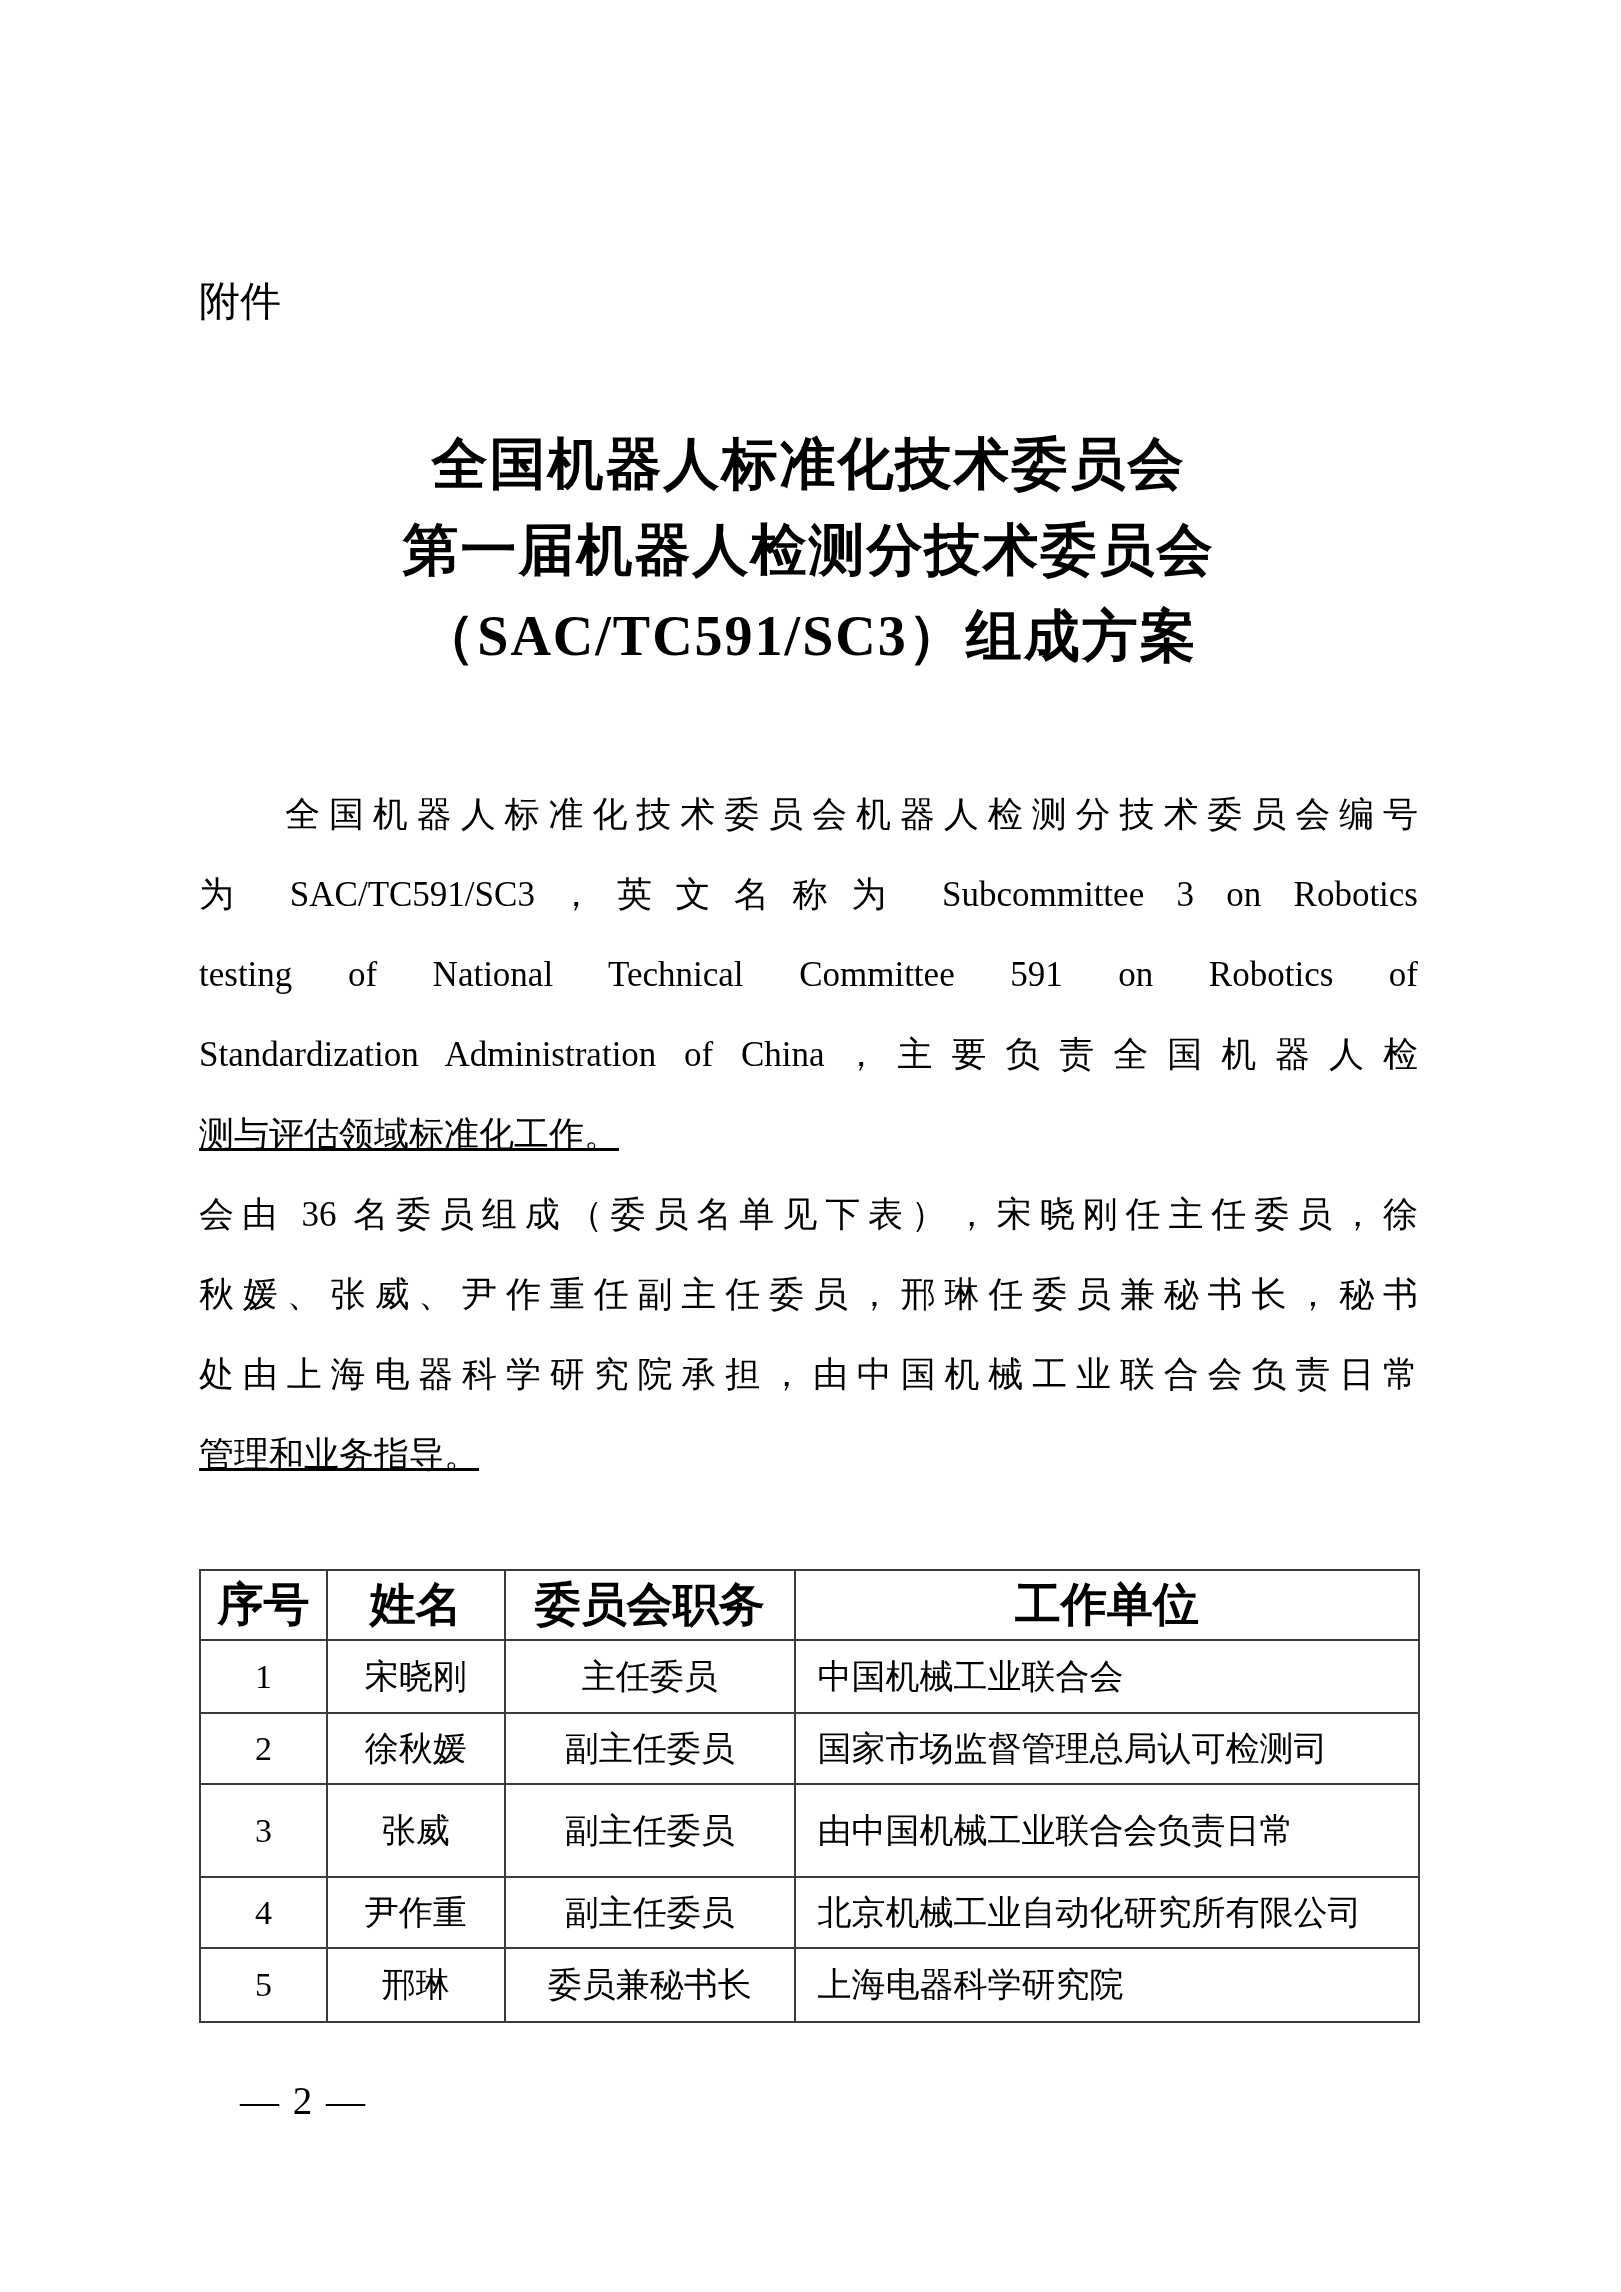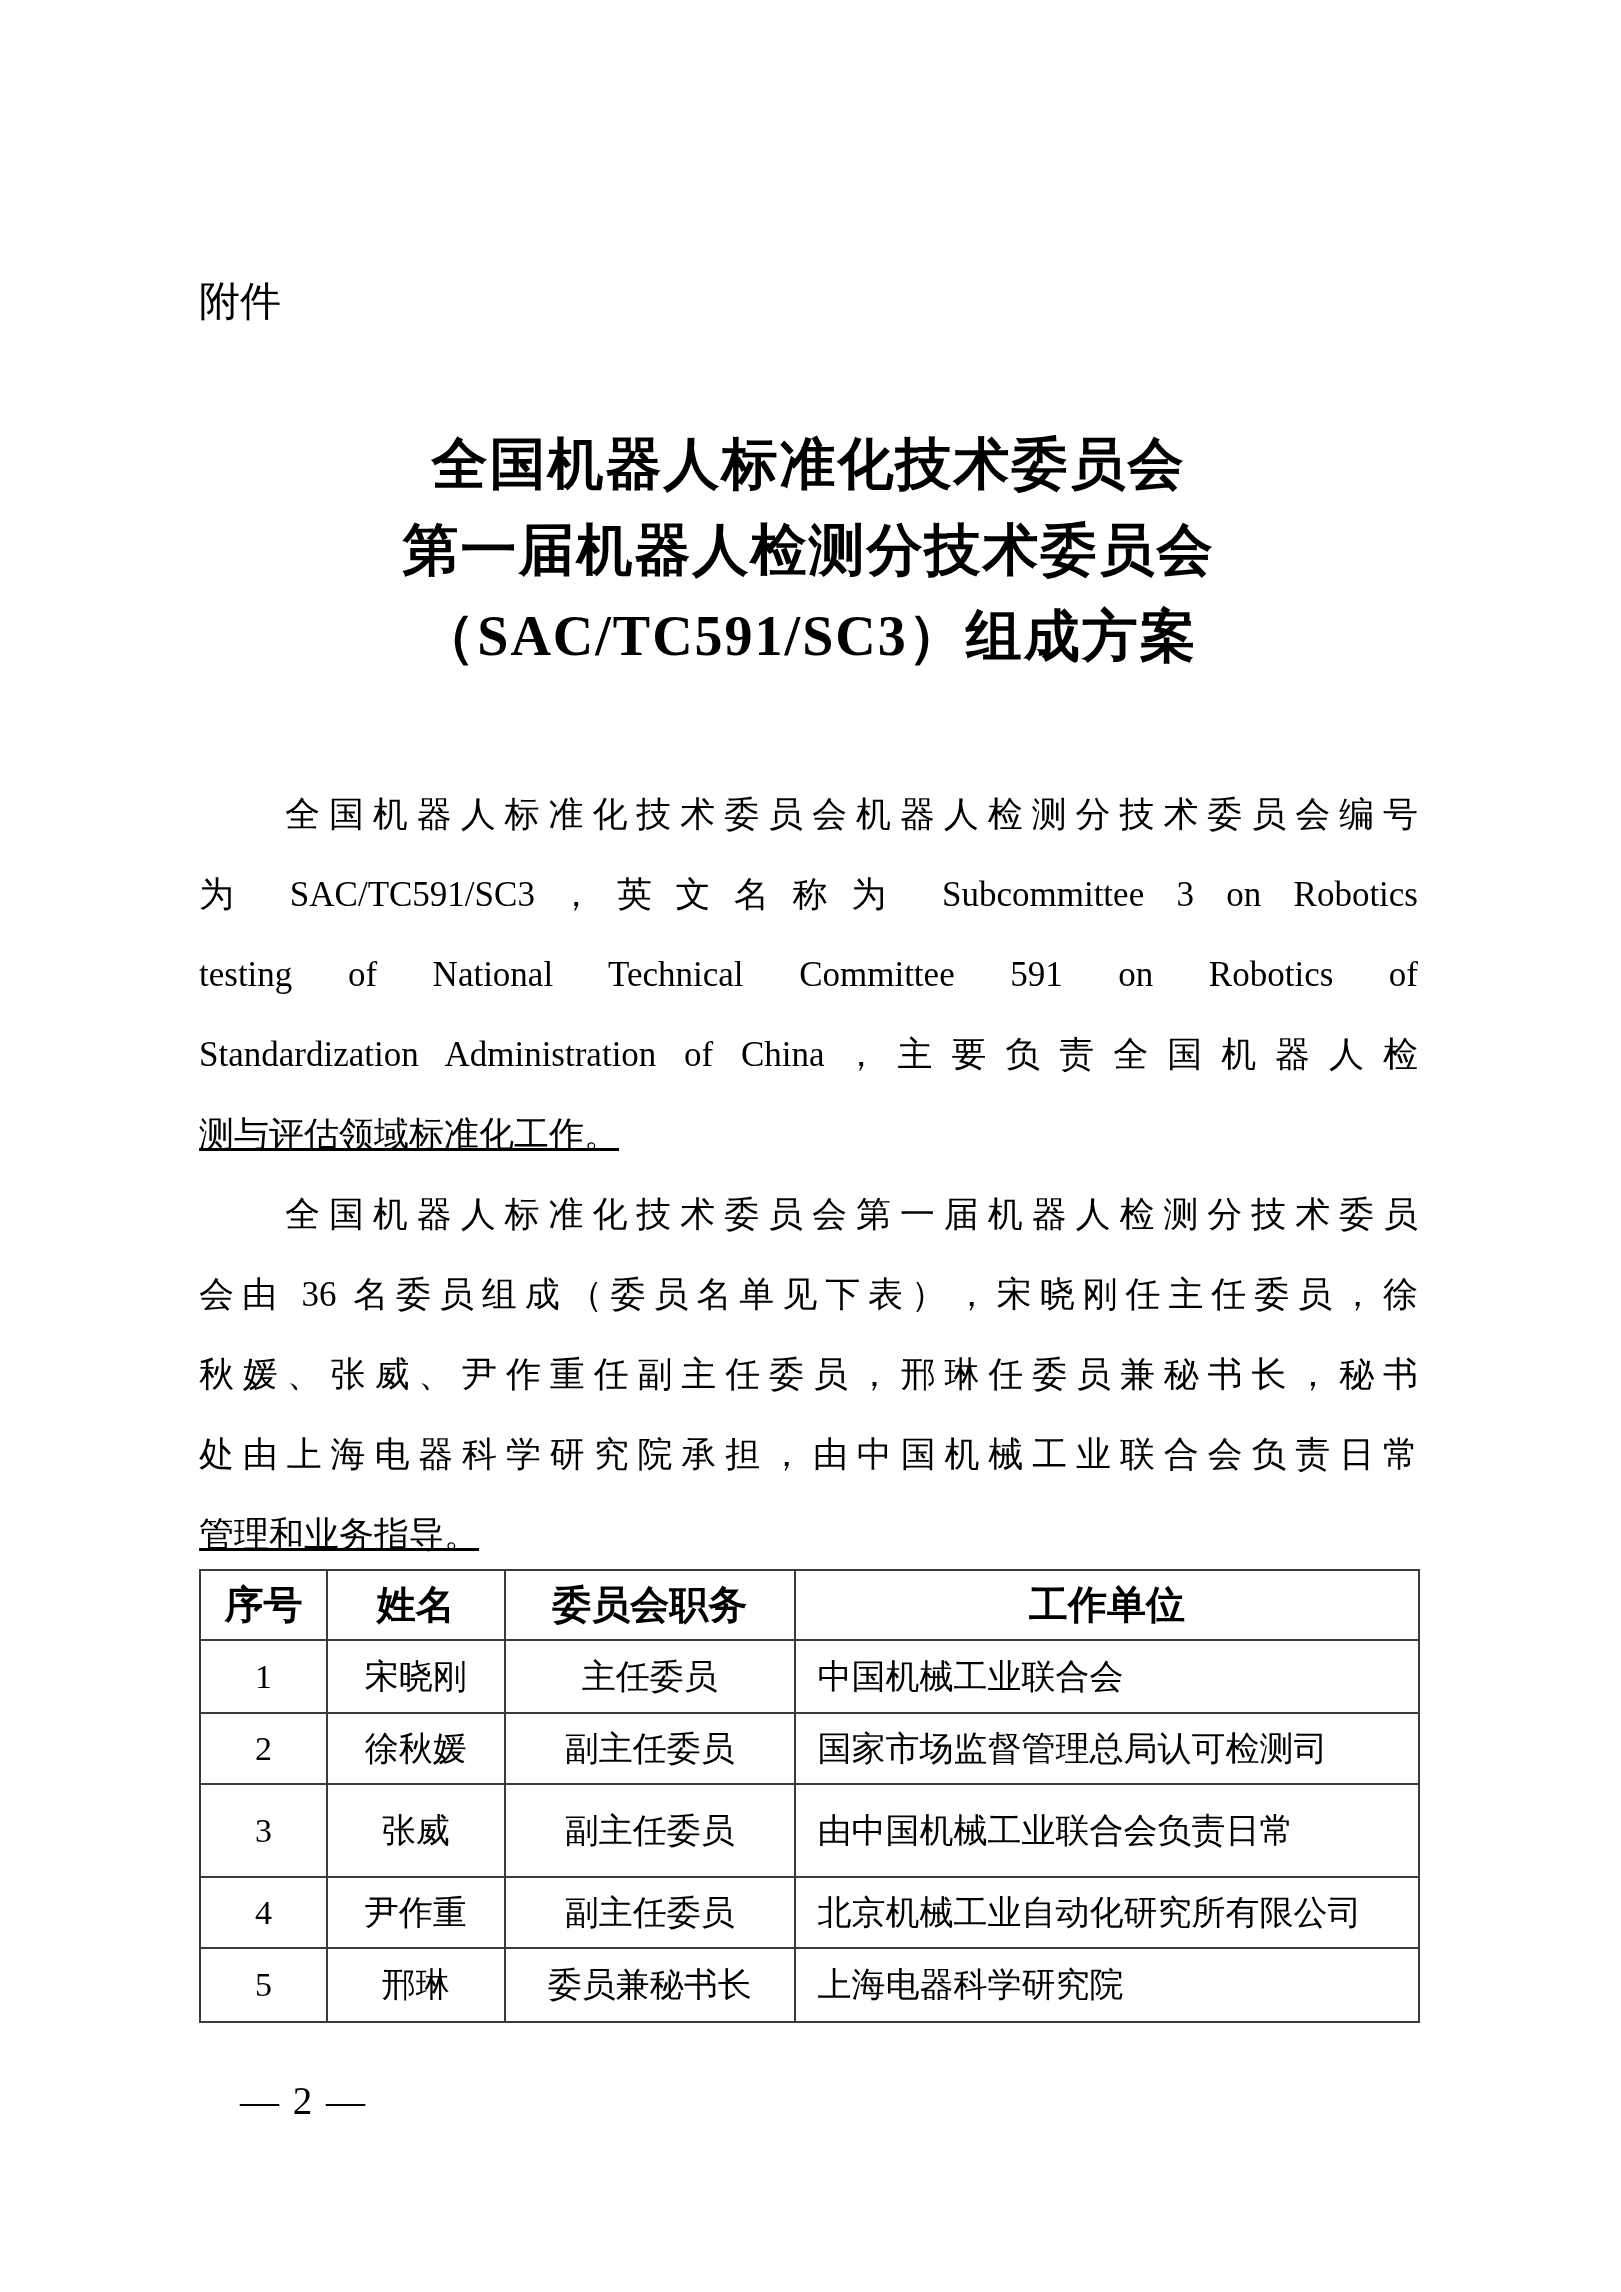--- a/index.html
+++ b/index.html
@@ -81,21 +81,21 @@
   .committee-table th, .committee-table td {
     border: 2px solid #3b3b3b;
     text-align: center;
     vertical-align: middle;
     padding: 0;
     overflow: hidden;
   }
   .committee-table th {
     font-family: "Liberation Sans", sans-serif;
     font-weight: bold;
-    font-size: 39px;
+    font-size: 46px;
     color: #000;
   }
   .committee-table td {
     font-family: "Liberation Serif", serif;
     font-size: 34px;
     color: #000;
   }
   .committee-table td.unit {
     text-align: left;
     padding-left: 21.6px;
@@ -131,21 +131,20 @@
     <div>第一届机器人检测分技术委员会</div>
     <div>（SAC/TC591/SC3）组成方案</div>
   </div>
 
   <div class="body-block">
     <div class="ln first">全国机器人标准化技术委员会机器人检测分技术委员会编号</div>
     <div class="ln">为 SAC/TC591/SC3，英文名称为 Subcommittee 3 on Robotics</div>
     <div class="ln">testing of National Technical Committee 591 on Robotics of</div>
     <div class="ln">Standardization Administration of China，主要负责全国机器人检</div>
     <div class="ln plain">测与评估领域标准化工作。</div>
-    <div class="ln first">全国机器人标准化技术委员会第一届机器人检测分技术委员</div>
     <div class="ln">会由 36 名委员组成（委员名单见下表），宋晓刚任主任委员，徐</div>
     <div class="ln">秋媛、张威、尹作重任副主任委员，邢琳任委员兼秘书长，秘书</div>
     <div class="ln">处由上海电器科学研究院承担，由中国机械工业联合会负责日常</div>
     <div class="ln plain">管理和业务指导。</div>
   </div>
 
   <table class="committee-table">
     <colgroup>
       <col class="c0">
         <col class="c1">

